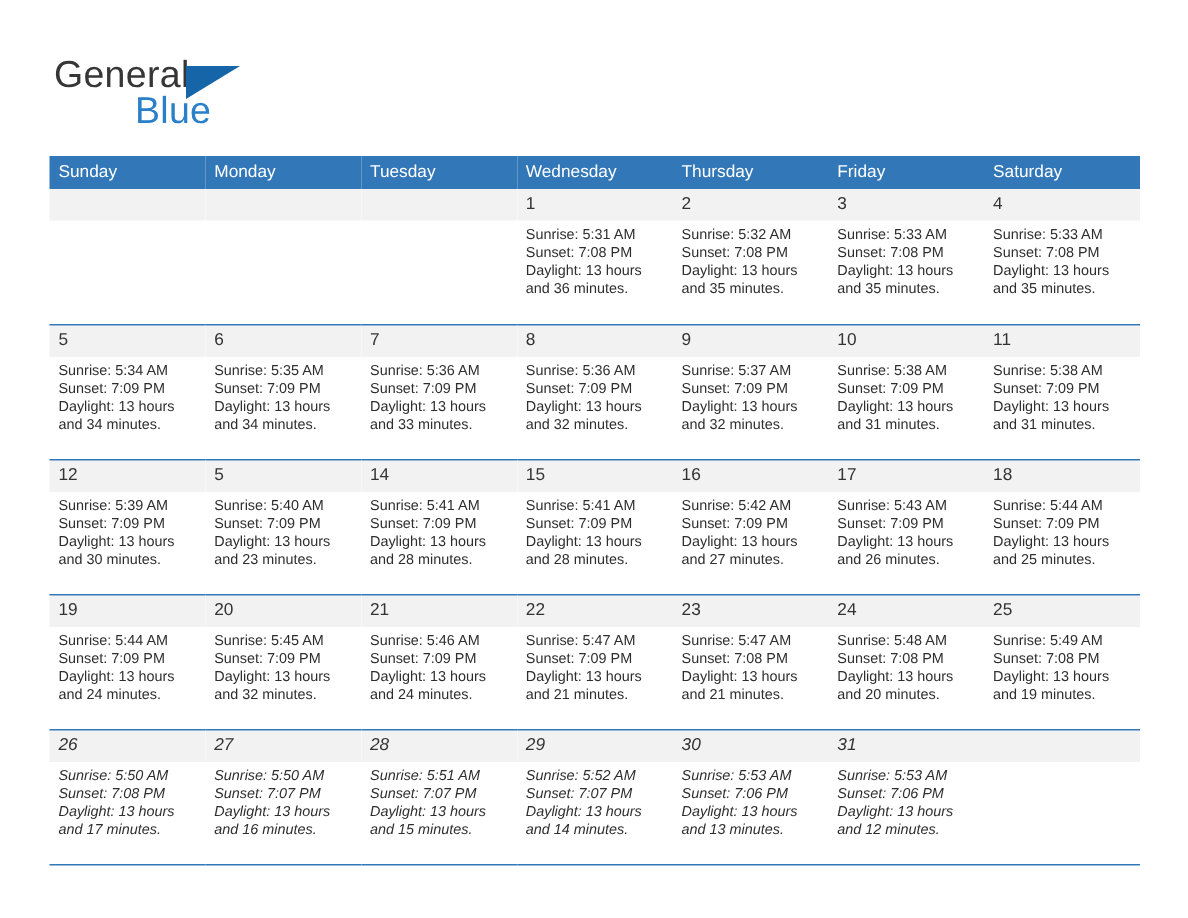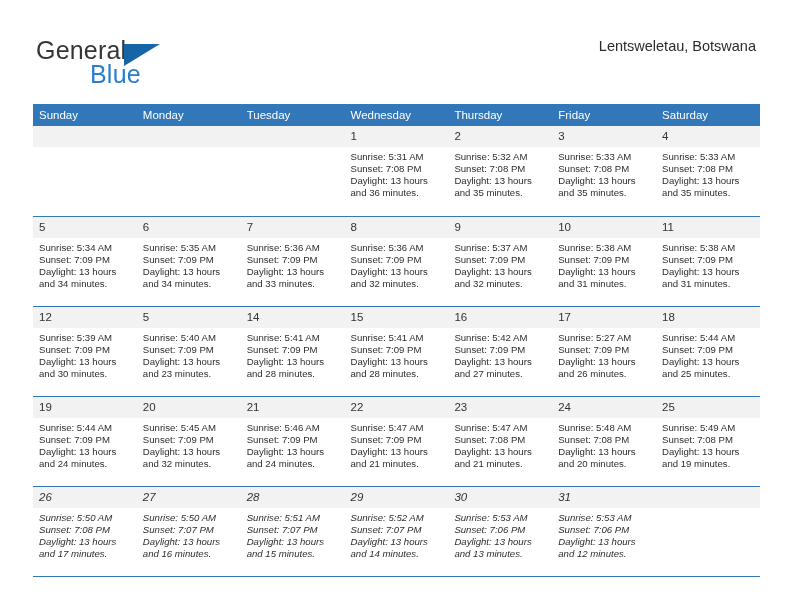--- a/index.html
+++ b/index.html
@@ -147,21 +147,20 @@
 
   <div class="top">
 
     <div class="brand">
       <span class="brand-general">General</span>
       <span class="brand-flag"></span>
       <span class="brand-blue">Blue</span>
     </div>
 
     <div class="title-block">
-      <p class="cal-sub">Lentsweletau, Botswana</p>
     </div>
 
   </div>
 
   <table class="cal">
     <thead>
       <tr>
         <th>Sunday</th>
         <th>Monday</th>
         <th>Tuesday</th>
@@ -326,21 +325,21 @@
             <div class="details">
               <div>Sunrise: 5:42 AM</div>
               <div>Sunset: 7:09 PM</div>
               <div>Daylight: 13 hours</div>
               <div>and 27 minutes.</div>
             </div>
           </td>
           <td>
             <div class="daynum">17</div>
             <div class="details">
-              <div>Sunrise: 5:27 AM</div>
+              <div>Sunrise: 5:43 AM</div>
               <div>Sunset: 7:09 PM</div>
               <div>Daylight: 13 hours</div>
               <div>and 26 minutes.</div>
             </div>
           </td>
           <td>
             <div class="daynum">18</div>
             <div class="details">
               <div>Sunrise: 5:44 AM</div>
               <div>Sunset: 7:09 PM</div>

